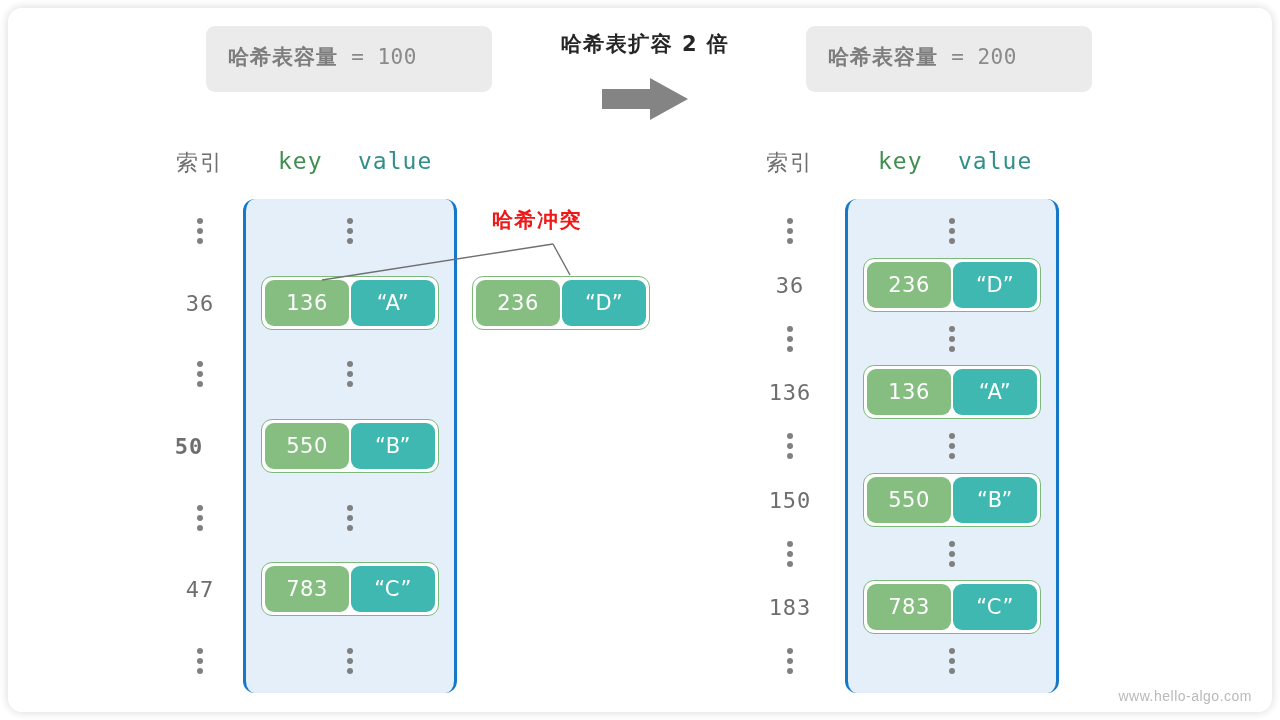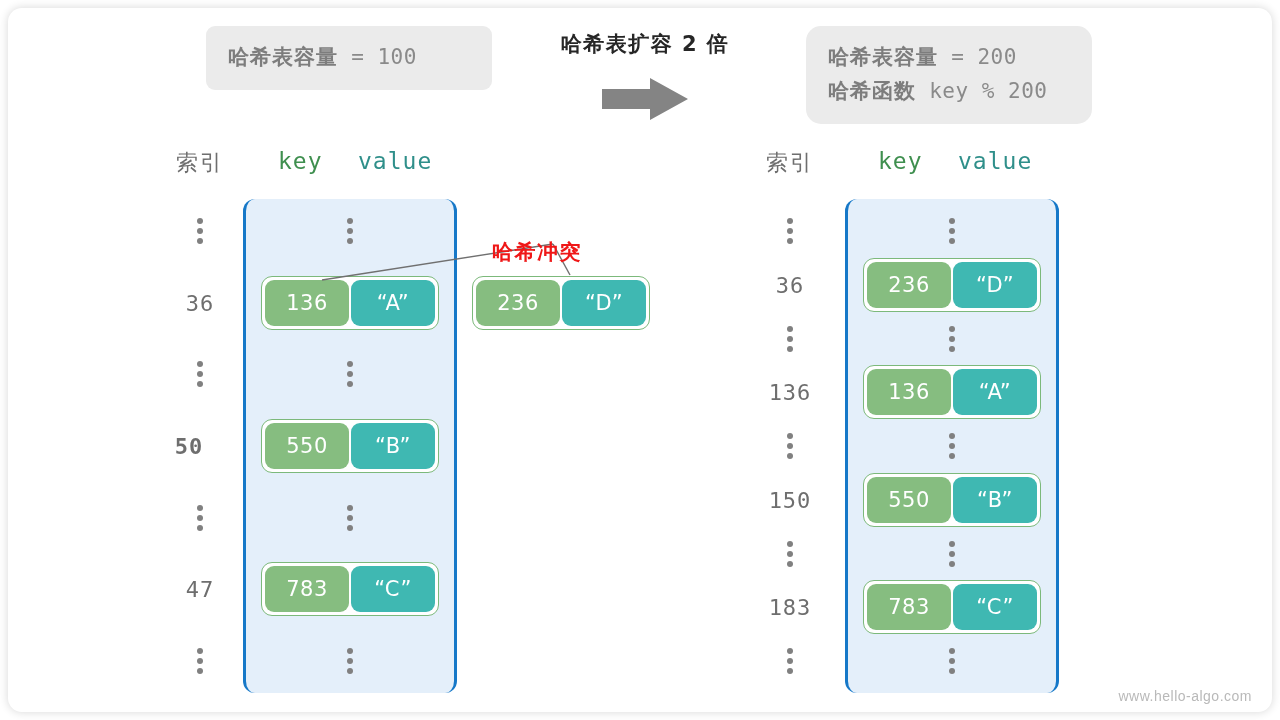--- a/index.html
+++ b/index.html
@@ -42,28 +42,28 @@
     white-space: nowrap;
   }
   .info-line {
     font-family: "DejaVu Sans Mono", "Liberation Mono", monospace;
     font-size: 21px;
     color: #8a8a8a;
     line-height: 34px;
     letter-spacing: 0.5px;
   }
   .info-line .cn {
-    font-family: Liberation Serif, serif;
+    font-family: Liberation Mono, monospace;
     font-weight: bold;
     color: #7d7d7d;
     letter-spacing: 1px;
   }
 
   #info-left  { left: 206px; top: 26px;  width: 286px; }
-  #info-right { left: 806px; top: 26px;  width: 286px; border-radius: 15px; }
+  #info-right { left: 806px; top: 26px;  width: 286px; }
 
   
   .center-title {
     position: absolute;
     left: 520px;
     top: 30px;
     width: 250px;
     text-align: center;
     font-size: 21px;
     font-weight: bold;
@@ -171,21 +171,20 @@
   }
 
   
   .collision-label {
     position: absolute;
     font-size: 21px;
     font-weight: bold;
     color: #ef1717;
     letter-spacing: 1.5px;
     white-space: nowrap;
-    margin-top: 32px;
   }
   .leader-svg {
     position: absolute;
     left: 0;
     top: 0;
     width: 1280px;
     height: 720px;
     pointer-events: none;
   }
 
@@ -208,23 +207,20 @@
 
   <div class="info-box" id="info-left">
     <div class="info-line">
       <span class="cn">哈希表容量</span><span> = 100</span>
     </div>
   </div>
 
   <div class="info-box" id="info-right">
     <div class="info-line">
       <span class="cn">哈希表容量</span><span> = 200</span>
-    </div>
-    <div class="info-line">
-      <span class="cn">哈希函数</span><span> key % 200</span>
     </div>
   </div>
 
   <div class="center-title">哈希表扩容 2 倍</div>
   <div class="arrow-wrap">
     <svg width="90" height="46" viewBox="0 0 90 46">
       <path d="M2 13 L50 13 L50 2 L88 23 L50 44 L50 33 L2 33 Z" fill="#848484"></path>
     </svg>
   </div>
 

